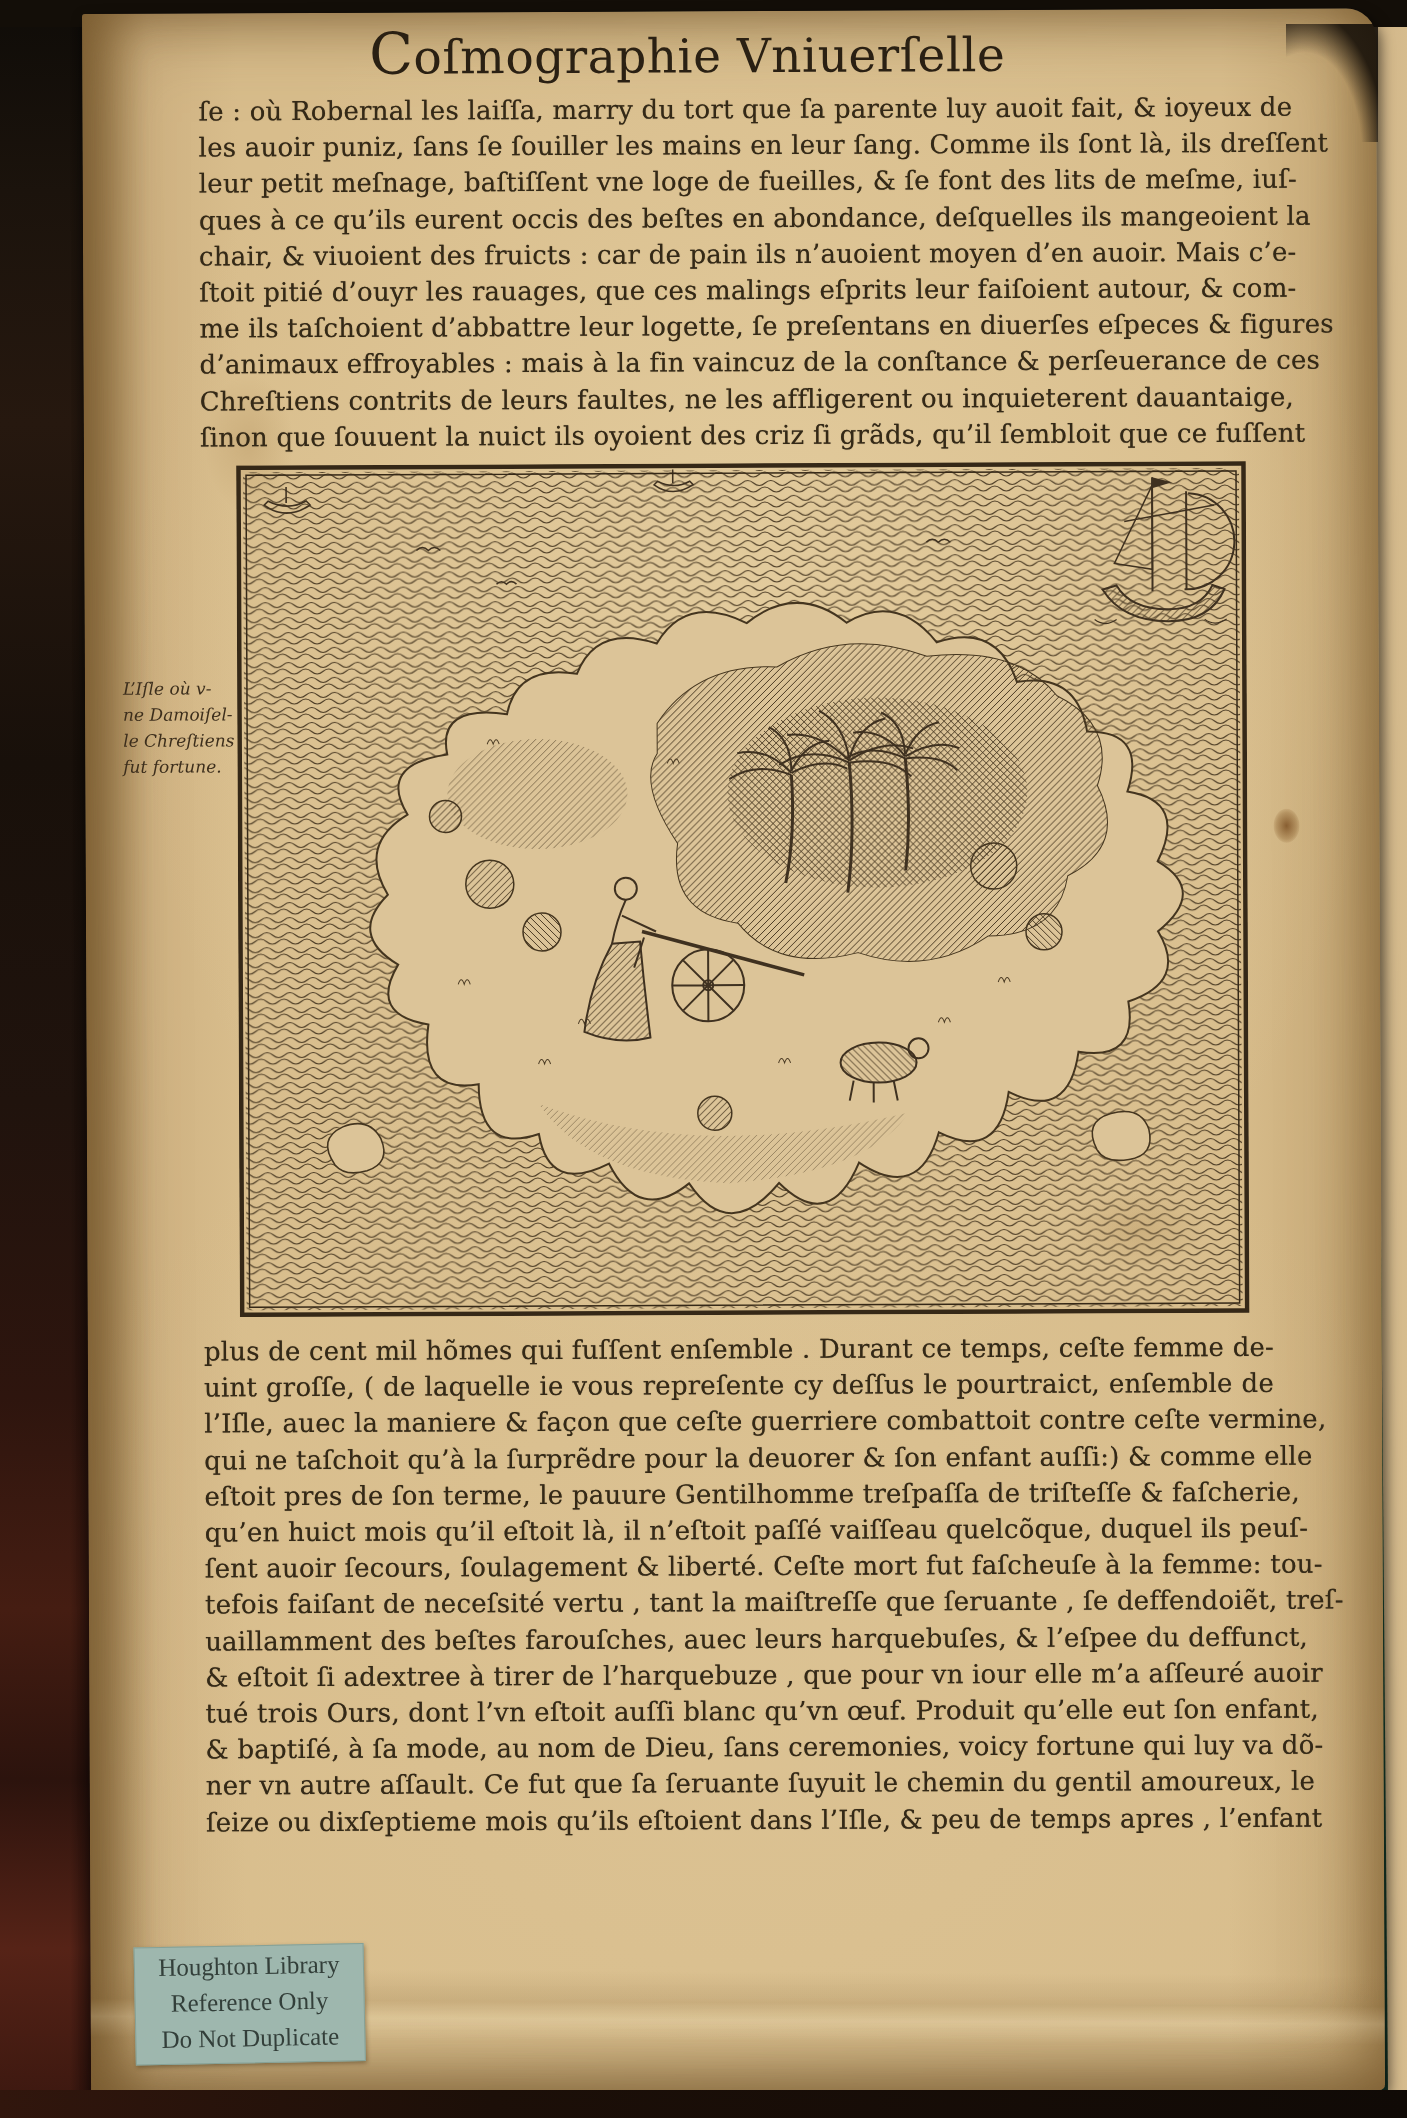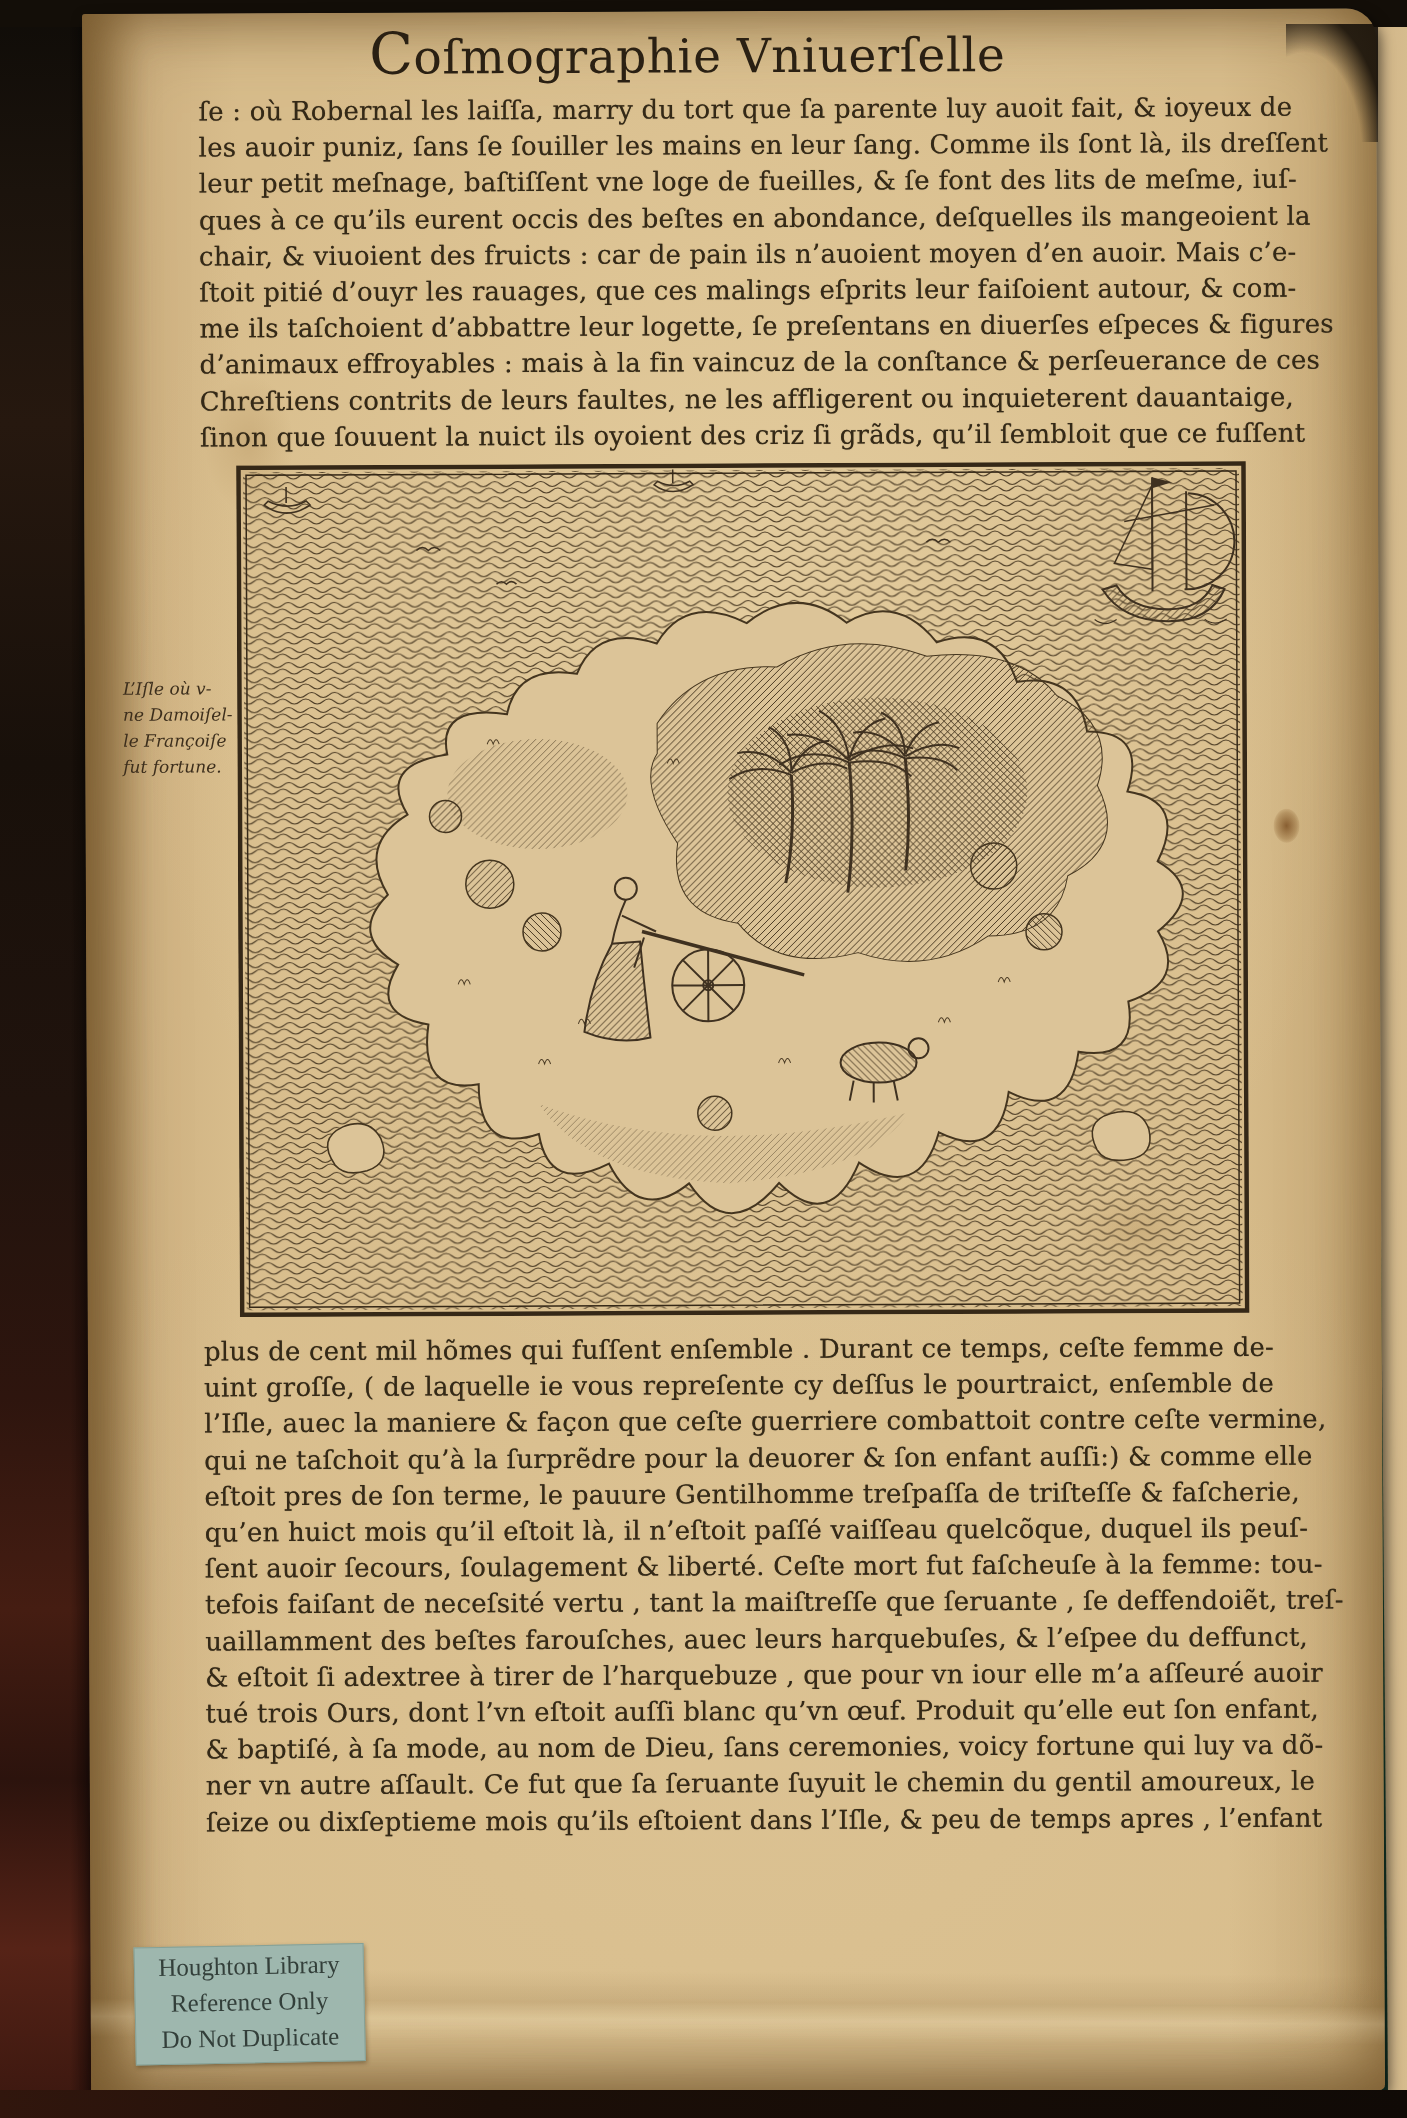--- a/index.html
+++ b/index.html
@@ -99,21 +99,21 @@
         <div class="tline">ſtoit pitié d’ouyr les rauages, que ces malings eſprits leur faiſoient autour, &amp; com-</div>
         <div class="tline">me ils taſchoient d’abbattre leur logette, ſe preſentans en diuerſes eſpeces &amp; figures</div>
         <div class="tline">d’animaux effroyables : mais à la fin vaincuz de la conſtance &amp; perſeuerance de ces</div>
         <div class="tline">Chreſtiens contrits de leurs faultes, ne les affligerent ou inquieterent dauantaige,</div>
         <div class="tline">ſinon que ſouuent la nuict ils oyoient des criz ſi grãds, qu’il ſembloit que ce fuſſent</div>
       </div>
 
     <div class="marginal">
         <div class="tline">L’Iſle où v-</div>
         <div class="tline">ne Damoiſel-</div>
-        <div class="tline">le Françoiſe</div>
+        <div class="tline">le Chreſtiens</div>
         <div class="tline">fut fortune.</div>
       </div>
 
     <svg class="woodcut" viewBox="0 0 1010 852" xmlns="http://www.w3.org/2000/svg">
       <defs>
         <pattern id="pw" width="46" height="15" patternUnits="userSpaceOnUse">
           <path d="M0 5 Q5.75 0 11.5 5 T23 5 T34.5 5 T46 5" stroke="#4c3c25" fill="none" stroke-width="1.1"></path>
           <path d="M-6 11.5 Q-0.25 6.5 5.5 11.5 T17 11.5 T28.5 11.5 T40 11.5 T51.5 11.5" stroke="#4c3c25" fill="none" stroke-width="1.1"></path>
         </pattern>
         <pattern id="ha" width="7" height="7" patternUnits="userSpaceOnUse">

